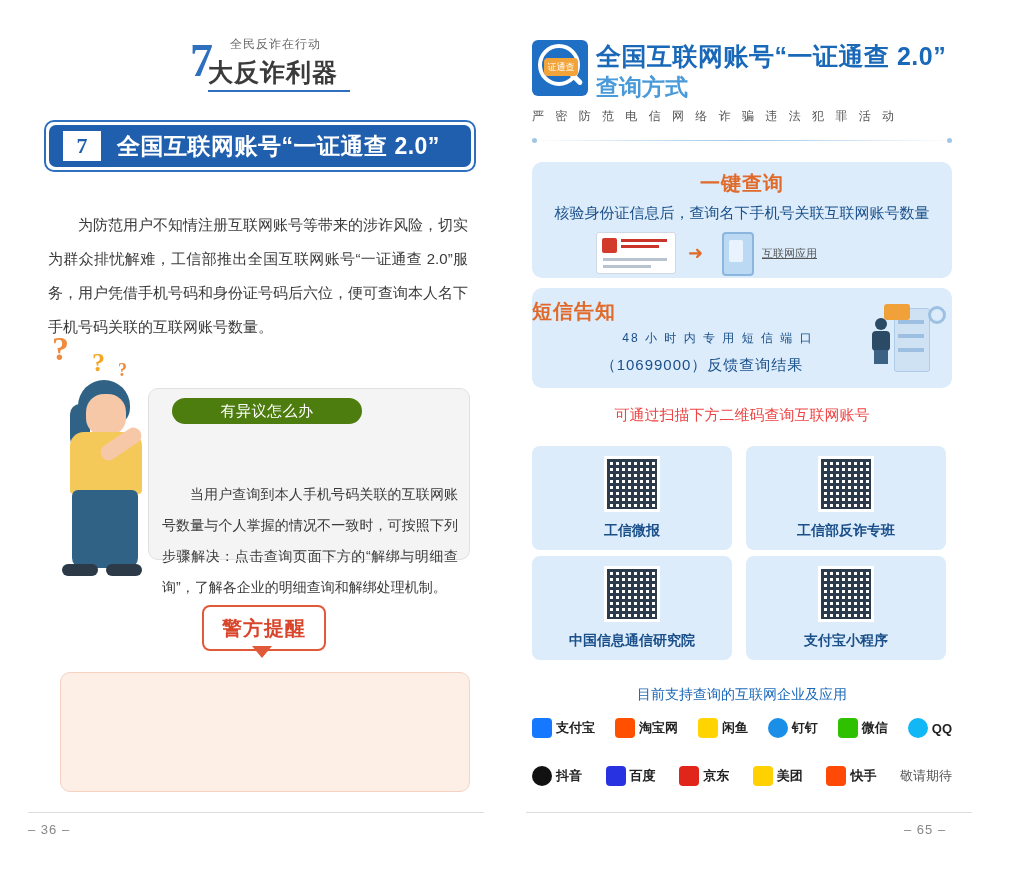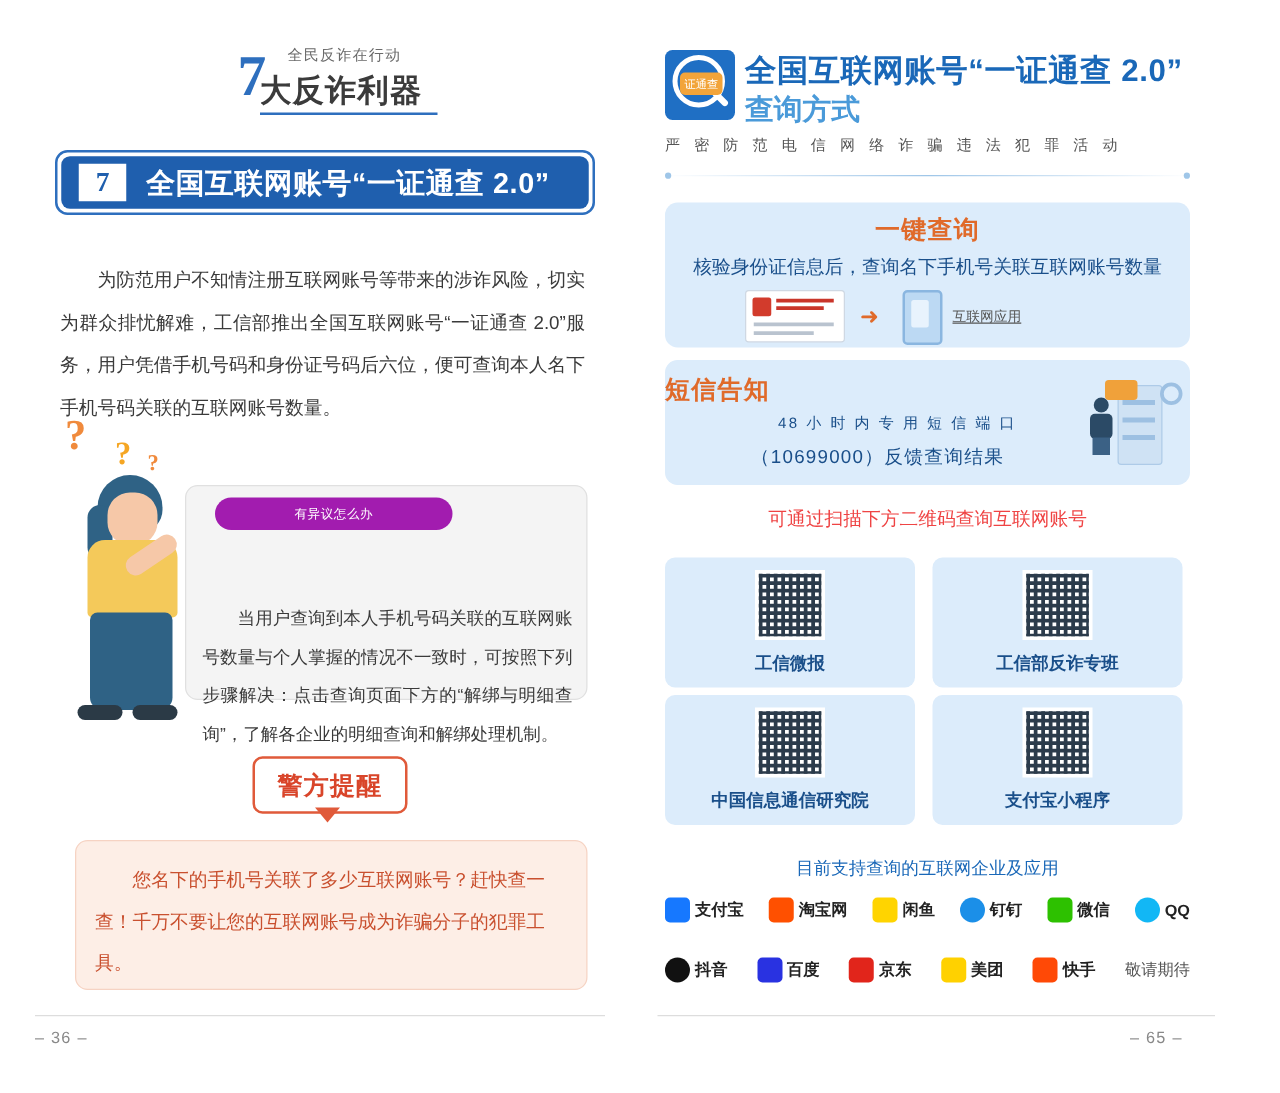--- a/index.html
+++ b/index.html
@@ -167,24 +167,24 @@
     left: 148px; top: 388px;
     width: 320px; height: 170px;
     background: #f4f4f4;
     border: 1px solid #e0e0e0;
     border-radius: 10px;
   }
   .note-pill {
     position: absolute;
     left: 172px; top: 398px;
     width: 190px; height: 26px;
-    background: #a21caf;
+    background: #4d7c0f;
     border-radius: 13px;
     color: #fff;
-    font-size: 10px;
+    font-size: 15px;
     display: flex; align-items: center; justify-content: center;
     letter-spacing: 0.5px;
     font-family: Liberation Serif, serif;
   }
   .note-text {
     position: absolute;
     left: 162px; top: 434px;
     width: 296px;
     font-size: 14px;
     line-height: 31px;
@@ -575,21 +575,20 @@
     </div>
 
     <div class="note-card"></div>
     <div class="note-pill">有异议怎么办</div>
     <div class="note-text">当用户查询到本人手机号码关联的互联网账号数量与个人掌握的情况不一致时，可按照下列步骤解决：点击查询页面下方的“解绑与明细查询”，了解各企业的明细查询和解绑处理机制。</div>
 
     <div class="police-tip">警方提醒</div>
     <div class="police-arrow"></div>
 
     <div class="warn-card"></div>
-    <div class="warn-text">您名下的手机号关联了多少互联网账号？赶快查一查！千万不要让您的互联网账号成为诈骗分子的犯罪工具。</div>
 
     <div class="rule-left"></div>
     <div class="pg-left">– 36 –</div>
   </div>
 
   <div class="right-page">
 
     <div class="r-logo">
       <div class="mag"></div>
       <div class="mag-h"></div>

